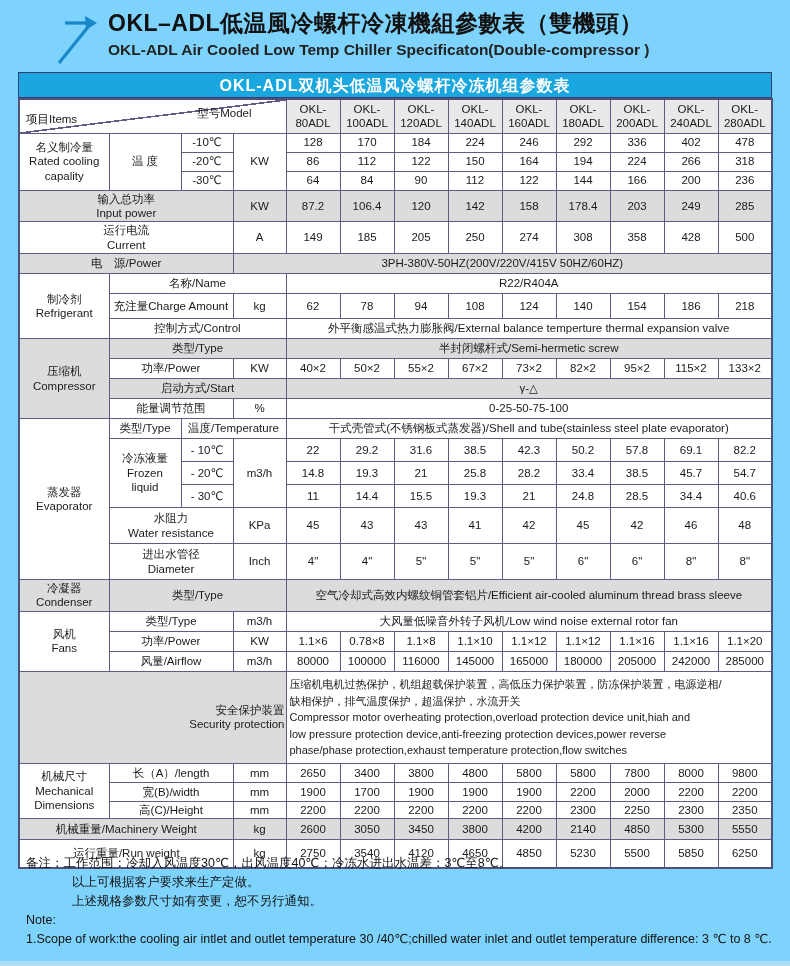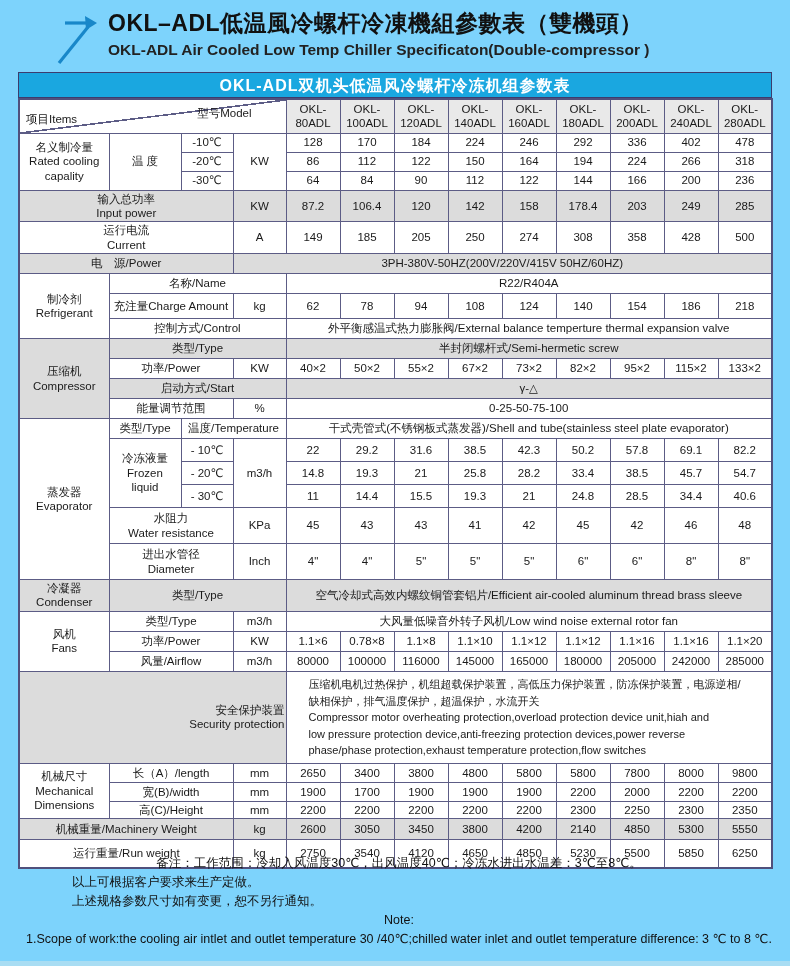--- a/index.html
+++ b/index.html
@@ -25,34 +25,34 @@
   table.spec { border-collapse:collapse; table-layout:fixed; width:754px;
     border:2px solid #50507c; }
   table.spec td {
     border:1px solid #5c5c85; font-size:11.5px; text-align:center;
     vertical-align:middle; white-space:pre-line; line-height:1.25;
     padding:1px 1px; background:#ffffff; overflow:hidden;
   }
   table.spec tr.gray td { background:#dcdcdc; }
   table.spec tr.hdr td { background:#e9e9e9; font-size:11.5px; }
   table.spec td.gray-cell { background:#dcdcdc;text-align:right; }
-  table.spec td.left { text-align:left; padding:3px 22px; line-height:1.5; font-size:11px; }
+  table.spec td.left { text-align:left; padding:3px 3px; line-height:1.5; font-size:11px; }
   table.spec td.unit { font-size:11.5px; }
   
   table.spec td.diag, table.spec tr.hdr td.diag {
     position:relative; background-color:#ffffff;
     background-image:linear-gradient(to bottom right,
       transparent calc(50% - 0.8px), #5c5c85 calc(50% - 0.8px),
       #5c5c85 calc(50% + 0.8px), transparent calc(50% + 0.8px));
   }
   td.diag .corner-items { position:absolute; left:6px; bottom:6px; font-size:11.5px; }
   td.diag .corner-model { position:absolute; right:34px; top:6px; font-size:11.5px; }
   
   .notes { position:absolute; top:854px; left:22px; width:750px; font-size:12.5px; color:#111; }
-  .notes .ind0 { margin-left:4px; line-height:19px;text-align:center; }
+  .notes .ind0 { margin-left:4px; line-height:19px; }
   .notes .ind1 { margin-left:50px; line-height:19px; }
   
   .bottom-strip { position:absolute; left:0; bottom:0; width:790px; height:5px; background:#a9ddf3; }
 </style>
 </head>
 <body>
 
 <div class="page">
 
   <div class="hdr-block">

